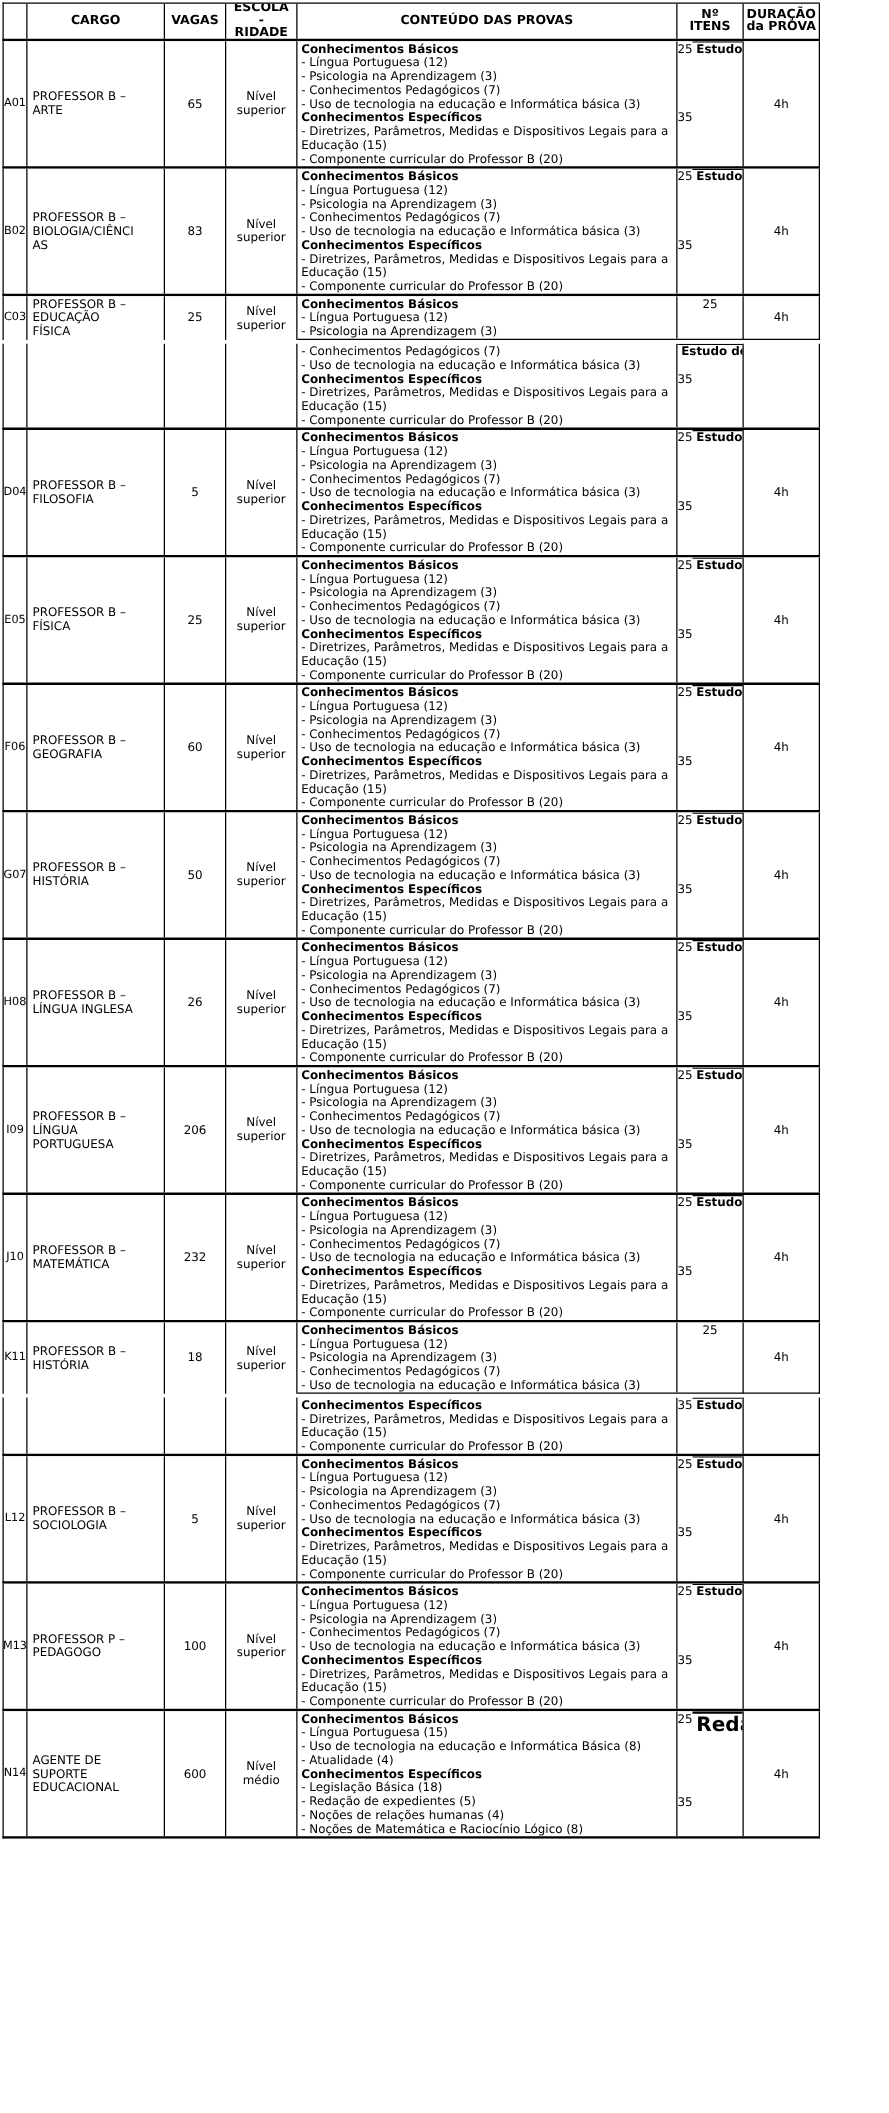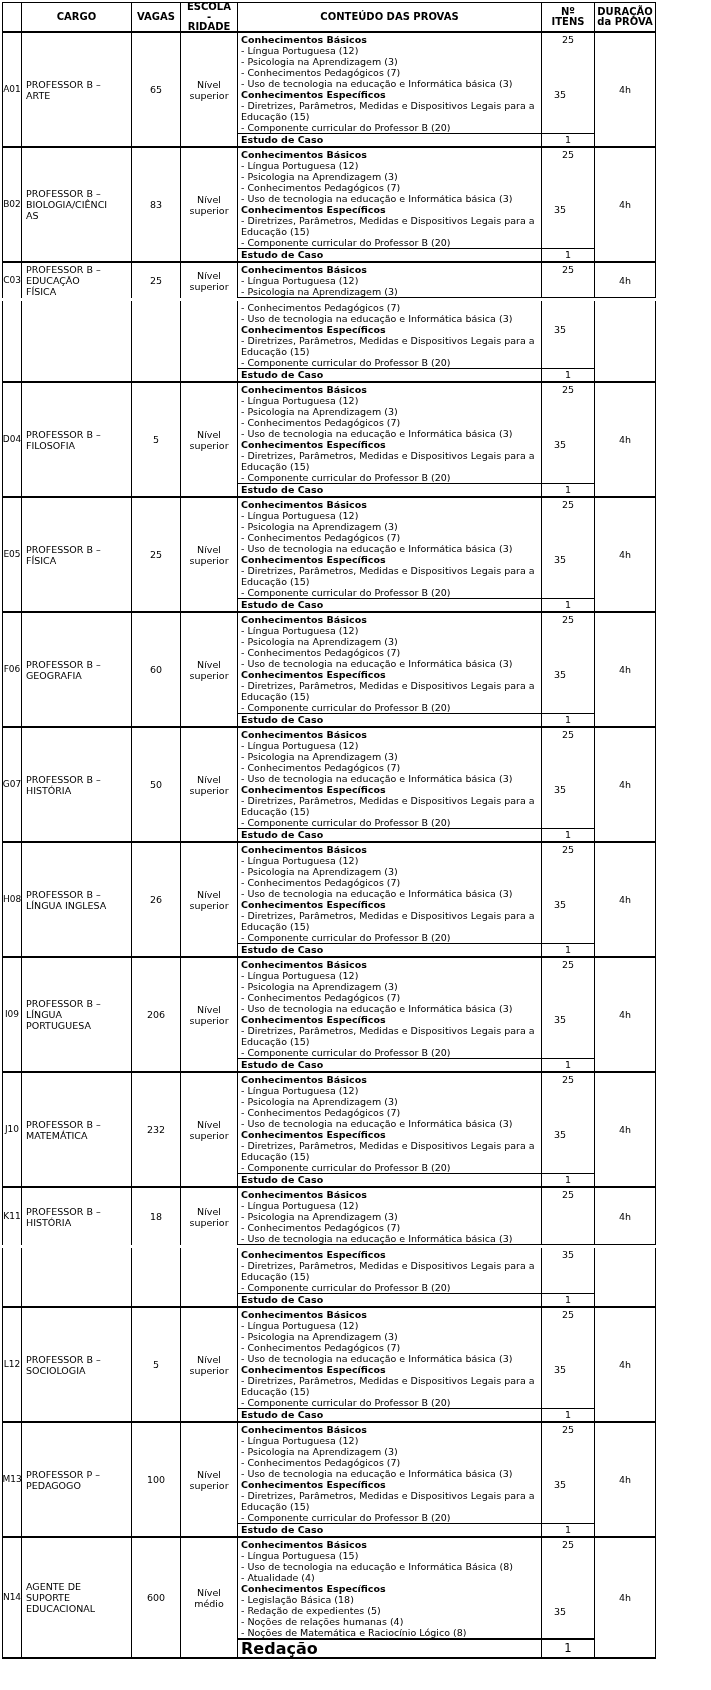--- a/index.html
+++ b/index.html
@@ -14,21 +14,21 @@
 
   .header { border-top:1px solid #000; height:31px; }
   .header > div { display:flex; align-items:center; justify-content:center; text-align:center;
                   font-weight:bold; font-size:10px; line-height:10px; white-space:pre-line; }
 
   .c { display:flex; align-items:center; justify-content:center; text-align:center; line-height:var(--lh); }
   .code { font-size:9px; }
   .cargo { justify-content:flex-start; text-align:left; padding:0 19px 0 4px;
            overflow-wrap:break-word; word-break:break-word; }
 
-  .cwrap { grid-column:span 2; display:flex; flex-direction:column; }
+  .cwrap { grid-column:span 2; display:flex; flex-direction:row; }
   .cmain { display:flex; flex:1; }
   .ctext { width:304px; border-right:1px solid #000; padding:1px 2px 0 3px; line-height:var(--lh); }
   .b { font-weight:bold; }
   .citems { flex:1; position:relative; text-align:center; line-height:var(--lh); }
   .n25 { margin-top:1px; }
   .n35 { position:absolute; top:calc(var(--lh)*5 + 1px); left:0; right:16px; }
   .c03b .n35 { top:calc(var(--lh)*2 + 1px); }
   .k11b .n35 { position:static; margin-top:1px; }
   .n14 .n35 { top:calc(var(--lh)*6 + 2px); }
 

